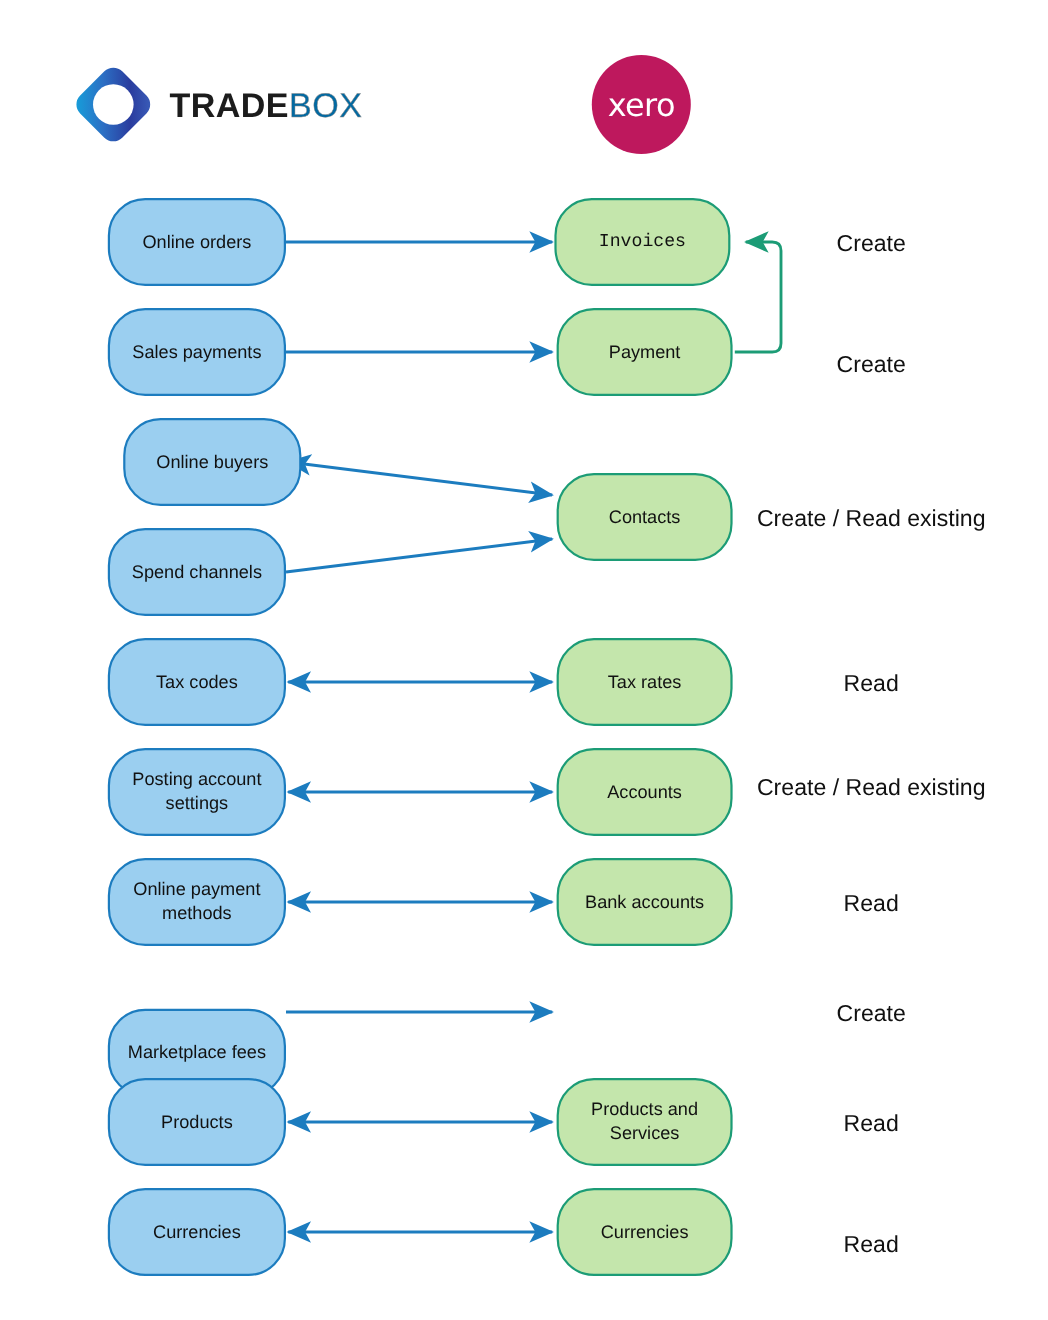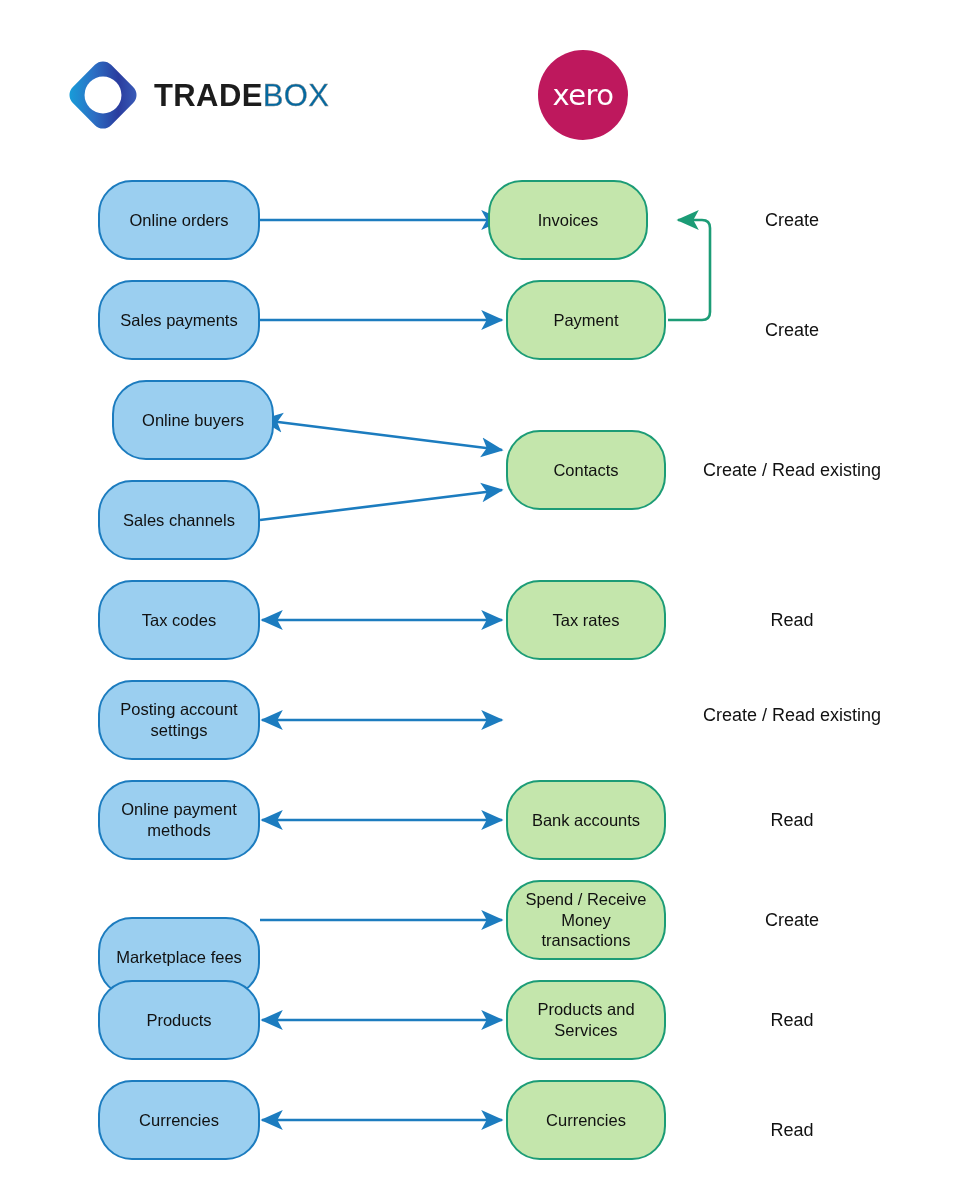--- a/index.html
+++ b/index.html
@@ -90,21 +90,21 @@
     background: #9BCFF0;
     border-color: #1C7CBF;
   }
   .node.target {
     background: #C4E6AC;
     border-color: #1C9C76;
   }
 
   .op-label {
     position: absolute;
-    font-size: 18px;
+    font-size: 21px;
     color: #111111;
     text-align: center;
     transform: translateX(-50%);
     white-space: nowrap;
     line-height: 1;
   }
 </style>
 </head>
 <body>
 
@@ -168,38 +168,36 @@
     <line x1="260" y1="920" x2="502" y2="920" stroke="#1C7CBF" stroke-width="2.6" marker-end="url(#bluehead)"></line>
 
     <line x1="262" y1="1020" x2="502" y2="1020" stroke="#1C7CBF" stroke-width="2.6" marker-start="url(#bluehead-start)" marker-end="url(#bluehead)"></line>
 
     <line x1="262" y1="1120" x2="502" y2="1120" stroke="#1C7CBF" stroke-width="2.6" marker-start="url(#bluehead-start)" marker-end="url(#bluehead)"></line>
   </svg>
 
   <div class="node source" style="left:98px; top:180px; width:162px; height:80px;">Online orders</div>
   <div class="node source" style="left:98px; top:280px; width:162px; height:80px;">Sales payments</div>
   <div class="node source" style="left:112px; top:380px; width:162px; height:80px;">Online buyers</div>
-  <div class="node source" style="left:98px; top:480px; width:162px; height:80px;">Sales channels</div>
+  <div class="node source" style="left:98px; top:480px; width:162px; height:80px;">Spend channels</div>
   <div class="node source" style="left:98px; top:580px; width:162px; height:80px;">Tax codes</div>
   <div class="node source" style="left:98px; top:680px; width:162px; height:80px;">Posting account
 settings</div>
   <div class="node source" style="left:98px; top:780px; width:162px; height:80px;">Online payment
 methods</div>
   <div class="node source" style="left:98px; top:917px; width:162px; height:80px;">Marketplace fees</div>
   <div class="node source" style="left:98px; top:980px; width:162px; height:80px;">Products</div>
   <div class="node source" style="left:98px; top:1080px; width:162px; height:80px;">Currencies</div>
 
-  <div class="node target" style="left:488px; top:180px; width:160px; height:80px;">Invoices</div>
+  <div class="node target" style="left:504px; top:180px; width:160px; height:80px;font-family:Liberation Mono, monospace;">Invoices</div>
   <div class="node target" style="left:506px; top:430px; width:160px; height:80px;">Contacts</div>
   <div class="node target" style="left:506px; top:280px; width:160px; height:80px;">Payment</div>
   <div class="node target" style="left:506px; top:580px; width:160px; height:80px;">Tax rates</div>
+  <div class="node target" style="left:506px; top:680px; width:160px; height:80px;">Accounts</div>
   <div class="node target" style="left:506px; top:780px; width:160px; height:80px;">Bank accounts</div>
-  <div class="node target" style="left:506px; top:880px; width:160px; height:80px;">Spend / Receive
-Money
-transactions</div>
   <div class="node target" style="left:506px; top:980px; width:160px; height:80px;">Products and
 Services</div>
   <div class="node target" style="left:506px; top:1080px; width:160px; height:80px;">Currencies</div>
 
   <div class="op-label" style="left:792px; top:211px;">Create</div>
   <div class="op-label" style="left:792px; top:321px;">Create</div>
   <div class="op-label" style="left:792px; top:461px;">Create / Read existing</div>
   <div class="op-label" style="left:792px; top:611px;">Read</div>
   <div class="op-label" style="left:792px; top:706px;">Create / Read existing</div>
   <div class="op-label" style="left:792px; top:811px;">Read</div>

